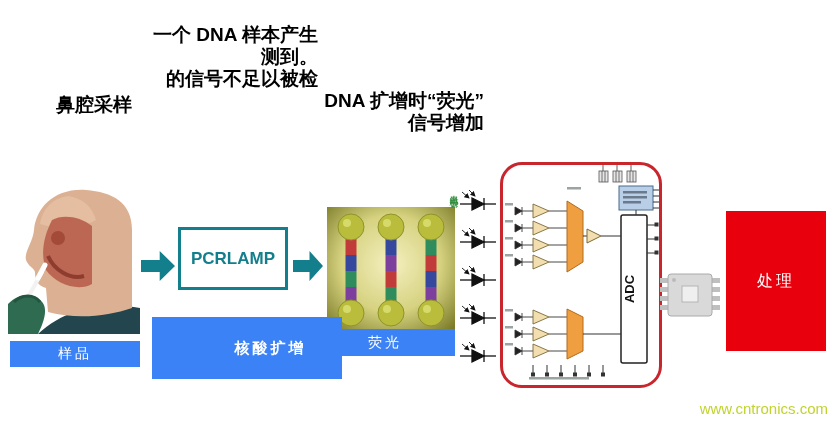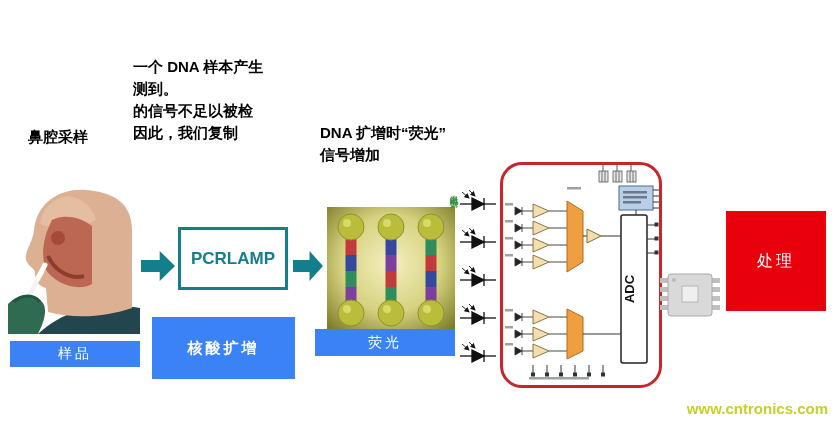--- a/index.html
+++ b/index.html
@@ -1,43 +1,42 @@
 <!DOCTYPE html>
 <html><head>
 <meta charset="utf-8">
 <style>
   html,body{margin:0;padding:0;background:#fff;}
   .canvas{position:relative;width:836px;height:422px;background:#ffffff;overflow:hidden;
           font-family:"Liberation Sans","DejaVu Sans",sans-serif;color:#111;}
   .abs{position:absolute;}
-  .bold-text{font-weight:bold;font-size:15px;text-align:left;line-height:22px;color:#000;margin-top:32px;}
+  .bold-text{font-weight:bold;font-size:19px;text-align:right;line-height:22px;color:#000;}
   .teal-arrow{background:#137f8c;clip-path:polygon(0 30%,55% 30%,55% 0,100% 50%,55% 100%,55% 70%,0 70%);}
   .stage-label{background:#3b82f6;color:#fff;display:flex;align-items:center;justify-content:center;
                font-size:14px;letter-spacing:3px;font-weight:500;}
-  .stage-label.big{font-size:15px;font-weight:bold;}
+  .stage-label.big{font-size:15px;font-weight:bold;padding-left:47px;}
   .pcr-box{border:3px solid #137f8c;background:#fff;color:#137f8c;display:flex;
            align-items:center;justify-content:center;font-weight:bold;font-size:17px;line-height:21px;}
   .process-box{background:#e8000d;color:#fff;display:flex;align-items:center;justify-content:center;
                font-size:16px;letter-spacing:3px;}
   .circuit-panel{border:3px solid #c9252d;border-radius:22px;background:#fff;box-sizing:border-box;}
   .vert-label{writing-mode:vertical-rl;font-size:9px;color:#2e8b3a;letter-spacing:1px;}
-  .watermark{color:#c2d32f;font-size:15px;font-weight:bold;margin-left:15px;}
+  .watermark{color:#c2d32f;font-size:15px;font-weight:normal;margin-left:15px;}
 </style>
 </head>
 <body>
 
 <div class="canvas">
 
   <div class="abs bold-text" style="left:28px;top:94px;width:104px;">鼻腔采样</div>
 
   <div class="abs bold-text" style="left:133px;top:24px;width:185px;">
     <div>一个 DNA 样本产生</div>
     <div>测到。</div>
     <div>的信号不足以被检</div>
-    <div>因此，我们复制</div>
   </div>
 
   <div class="abs bold-text" style="left:320px;top:90px;width:164px;">
     <div>DNA 扩增时“荧光”</div>
     <div>信号增加</div>
   </div>
 
   <div class="abs" style="left:8px;top:186px;width:132px;height:148px;">
     <svg width="132" height="148" viewBox="0 0 132 148">
       <rect width="132" height="148" fill="#ffffff"></rect>
@@ -307,21 +306,21 @@
           <rect x="54" y="21" width="8" height="5"></rect>
         <rect x="54" y="30" width="8" height="5"></rect>
           <rect x="54" y="39" width="8" height="5"></rect>
       </g>
       <rect x="10" y="8" width="44" height="42" rx="3" fill="#d9d9d9" stroke="#aaaaaa"></rect>
       <rect x="24" y="20" width="16" height="16" fill="#efefef" stroke="#b5b5b5"></rect>
       <circle cx="16" cy="14" r="2" fill="#bbbbbb"></circle>
     </svg>
   </div>
 
-  <div class="abs process-box" style="left:726px;top:211px;width:100px;height:100px;">
+  <div class="abs process-box" style="left:726px;top:211px;width:100px;height:140px;">
     <span>处理</span>
   </div>
 
   <div class="abs stage-label" style="left:10px;top:341px;width:130px;height:26px;">
     <span>样品</span>
   </div>
   <div class="abs stage-label big" style="left:152px;top:317px;width:143px;height:62px;">
     <span>核酸扩增</span>
   </div>
   <div class="abs stage-label" style="left:315px;top:329px;width:140px;height:27px;">

